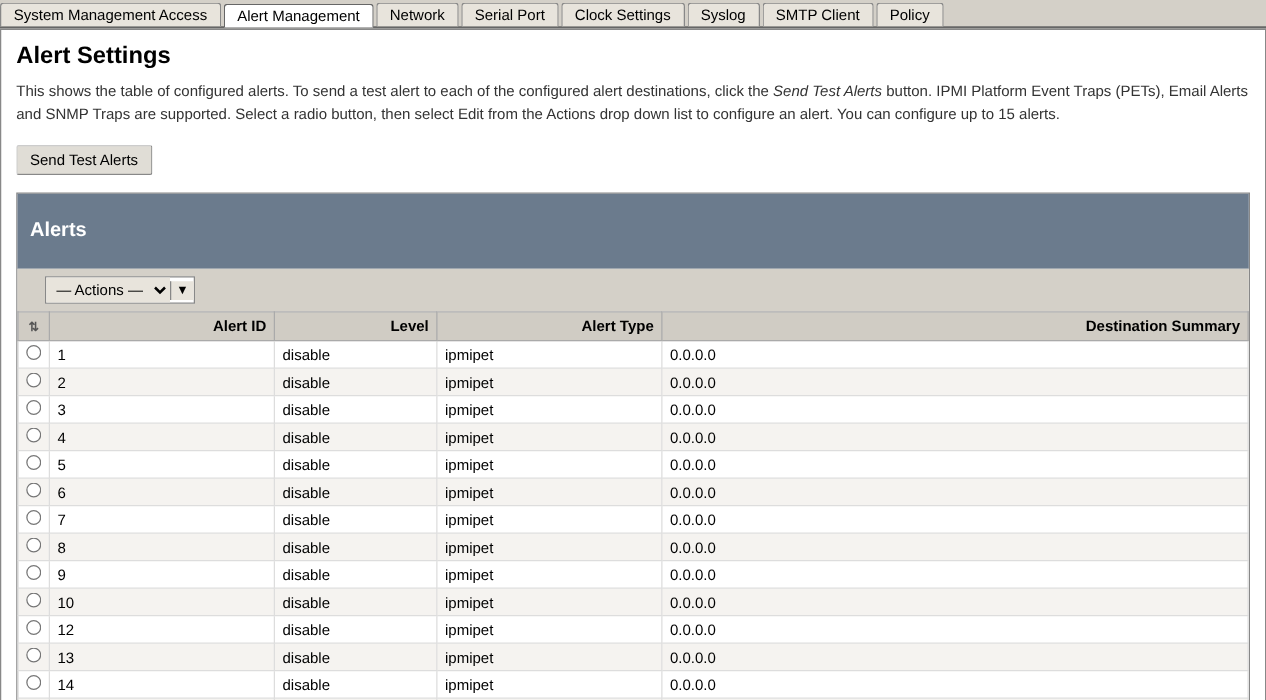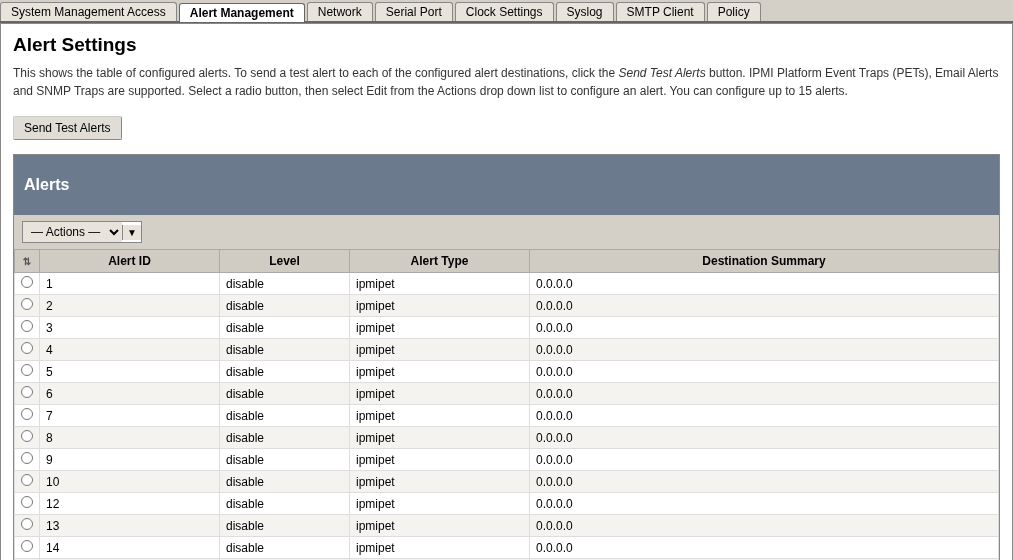--- a/index.html
+++ b/index.html
@@ -18,21 +18,21 @@
       border-bottom: none;
       background: #e8e4dc;
       cursor: pointer;
       font-size: 12px;
       margin-right: 2px;
       border-radius: 3px 3px 0 0;
       color: #000;
     }
     .tab.active {
       background: #ffffff;
-      font-weight: bold;
+      font-weight: normal;
       border-color: #666;
       position: relative;
       bottom: -1px;
       z-index: 1;
     }
 
     
     .content {
       background: #ffffff;
       border: 1px solid #888;
@@ -77,21 +77,21 @@
     .alerts-header {
       background: #6b7b8d;
       color: #ffffff;
       font-weight: bold;
       font-size: 16px;
       padding: 21px 10px;
     }
 
     .alerts-toolbar {
       background: #d4d0c8;
-      padding: 6px 8px;
+      padding: 6px 22px;
       display: flex;
     }
 
     .actions-select-wrapper {
       display: flex;
       align-items: center;
       border: 1px solid #888;
       background: white;
     }
     .actions-select {
@@ -116,21 +116,21 @@
       width: 100%;
       border-collapse: collapse;
       font-size: 12px;
     }
 
     .alerts-table thead tr {
       background: #c8c4bc;
     }
 
     .alerts-table th {
-      text-align: center;
+      text-align: right;
       padding: 4px 6px;
       border: 1px solid #aaa;
       font-weight: bold;
       background: #d0ccc4;
     }
 
     .alerts-table th:first-child {
       width: 24px;
       text-align: center;
     }

